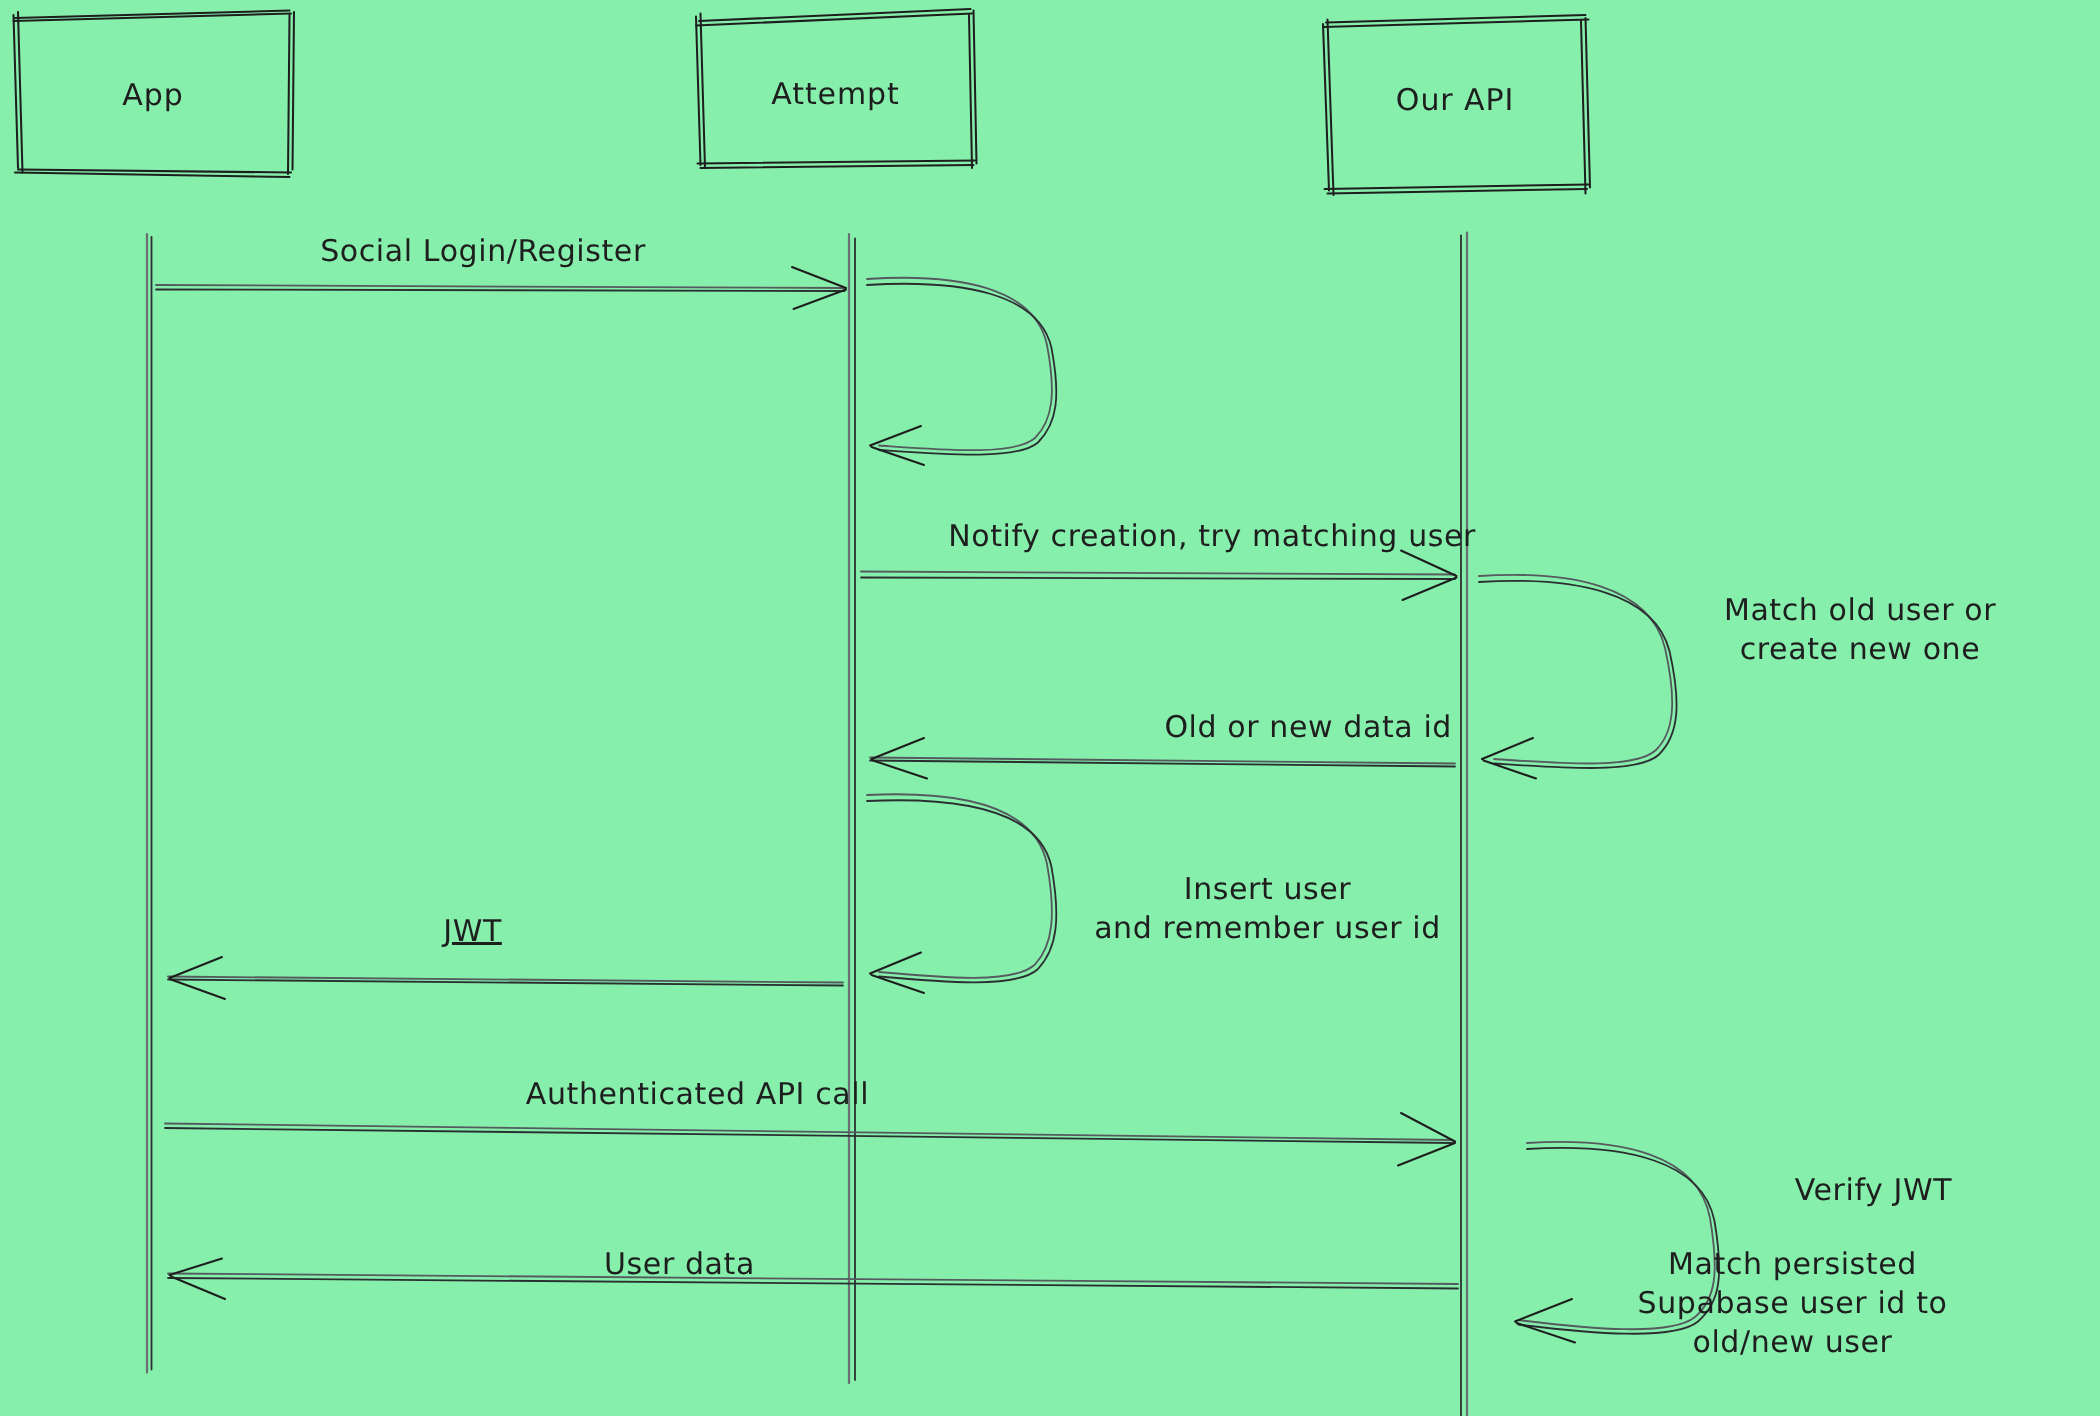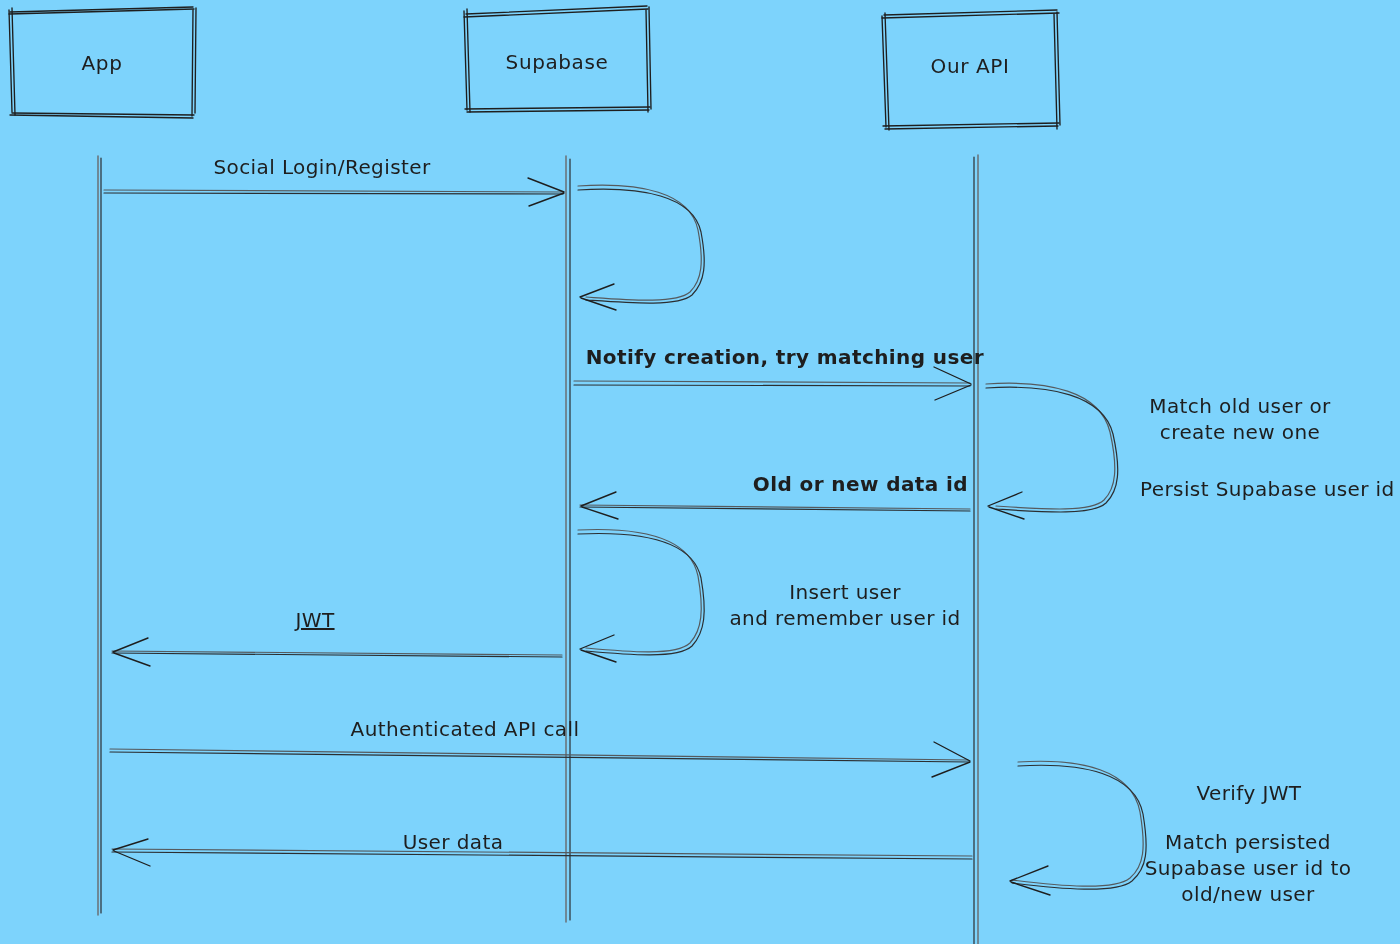--- a/index.html
+++ b/index.html
@@ -8,42 +8,42 @@
     padding: 0;
     background: #ffffff;
   }
   body {
     font-family: "Liberation Sans", sans-serif;
   }
   #canvas {
     position: relative;
     width: 1400px;
     height: 944px;
-    background: #7dd3fc;
+    background: #86efac;
     overflow: hidden;
   }
   #sketch {
     position: absolute;
     left: 0;
     top: 0;
     width: 1400px;
     height: 944px;
   }
   .lbl {
     position: absolute;
     font-family: "DejaVu Sans", "Liberation Sans", sans-serif;
     color: #1e1e1e;
     font-size: 20px;
     line-height: 26px;
     white-space: pre;
     letter-spacing: 0.4px;
     font-weight: 400;
   }
   .lbl.center { transform: translate(-50%, -50%); text-align: center; }
-  .lbl.right  { transform: translate(-100%, -50%); text-align: right; font-weight: bold; }
+  .lbl.right  { transform: translate(-100%, -50%); text-align: right; }
   .lbl.left   { transform: translate(0, -50%); text-align: left; }
   .participant-label {
     font-size: 20px;
     letter-spacing: 0.6px;
   }
   .hitbox {
     position: absolute;
     background: transparent;
   }
 </style>
@@ -152,48 +152,47 @@
 
     <g>
       <path class="stroke-lt" d="M1018,762 C1082,758 1132,770 1140,812 C1146,848 1144,866 1130,878 C1114,891 1060,886 1012,880"></path>
       <path class="stroke-lb" d="M1018,766 C1084,762 1135,774 1143,814 C1149,850 1147,868 1132,881 C1116,894 1060,889 1012,883"></path>
       <path class="stroke" d="M1048,866 L1010,881 M1050,895 L1011,882"></path>
     </g>
   </svg>
 
   <div class="lbl participant-label center" style="left:102px; top:63px;">App</div>
 
-  <div class="lbl participant-label center" style="left:557px; top:62px;">Supabase</div>
+  <div class="lbl participant-label center" style="left:557px; top:62px;">Attempt</div>
 
   <div class="lbl participant-label center" style="left:970px; top:66px;">Our API</div>
 
   <div class="lbl center" style="left:322px; top:167px;">Social Login/Register</div>
 
 
   <div class="lbl right" style="left:984px; top:357px;">Notify creation, try matching user</div>
 
   <div class="lbl center" style="left:1228px; top:419px;margin-left:12px;">Match old user or
 create new one</div>
 
-  <div class="lbl left" style="left:1140px; top:489px;">Persist Supabase user id</div>
 
   <div class="lbl right" style="left:968px; top:484px;">Old or new data id</div>
 
   <div class="lbl center" style="left:845px; top:605px;">Insert user
 and remember user id</div>
 
   <div class="lbl center" style="left:315px; top:620px;text-decoration:underline;">JWT</div>
 
   <div class="lbl center" style="left:465px; top:729px;">Authenticated API call</div>
 
   <div class="lbl center" style="left:1249px; top:793px;">Verify JWT</div>
 
   <div class="lbl center" style="left:453px; top:831px;margin-top:11px;">User data</div>
 
-  <div class="lbl center" style="left:1248px; top:868px;">Match persisted
+  <div class="lbl center" style="left:1195px; top:868px;">Match persisted
 Supabase user id to
 old/new user</div>
 
   <div class="hitbox" style="left:8px; top:6px; width:188px; height:110px;"></div>
   <div class="hitbox" style="left:463px; top:5px; width:187px; height:107px;"></div>
   <div class="hitbox" style="left:880px; top:10px; width:180px; height:120px;"></div>
 
 </div>
 
 </body></html>

